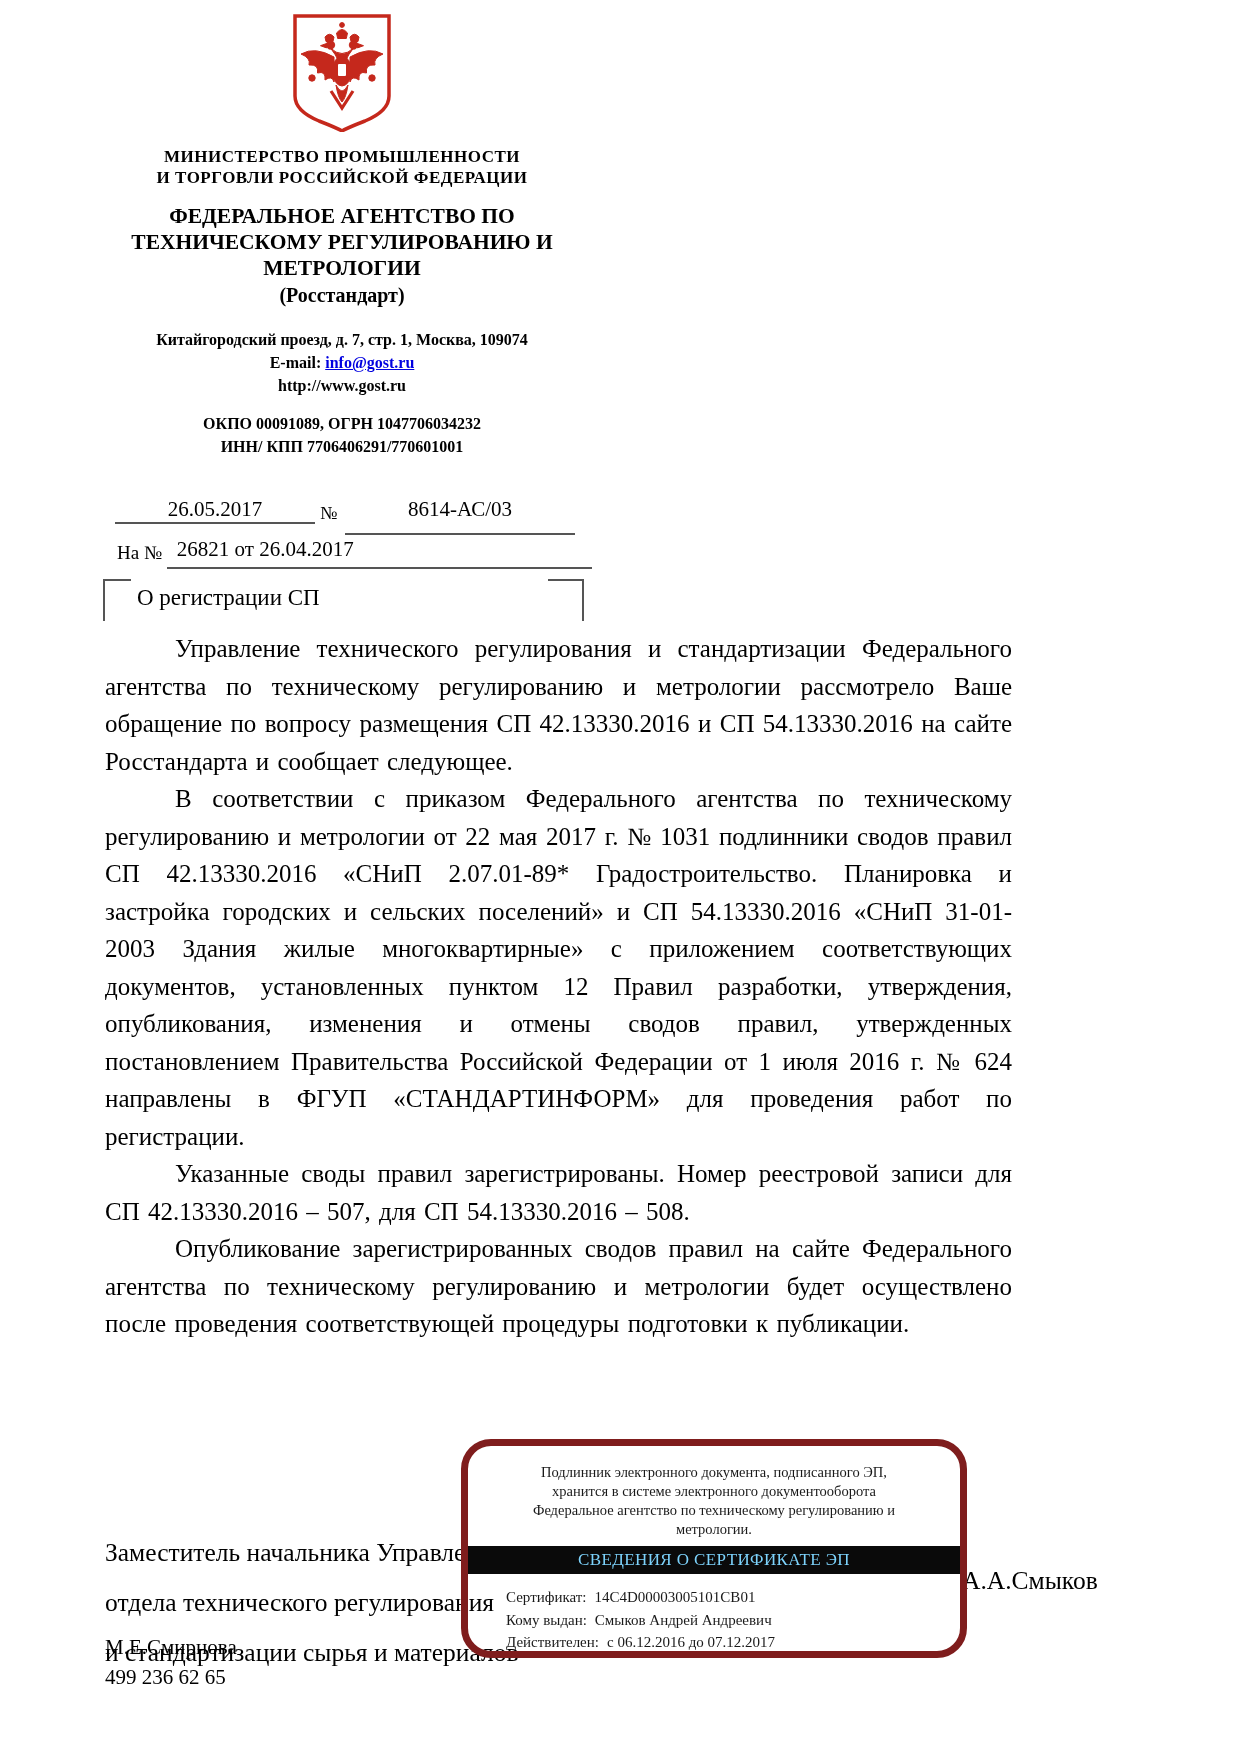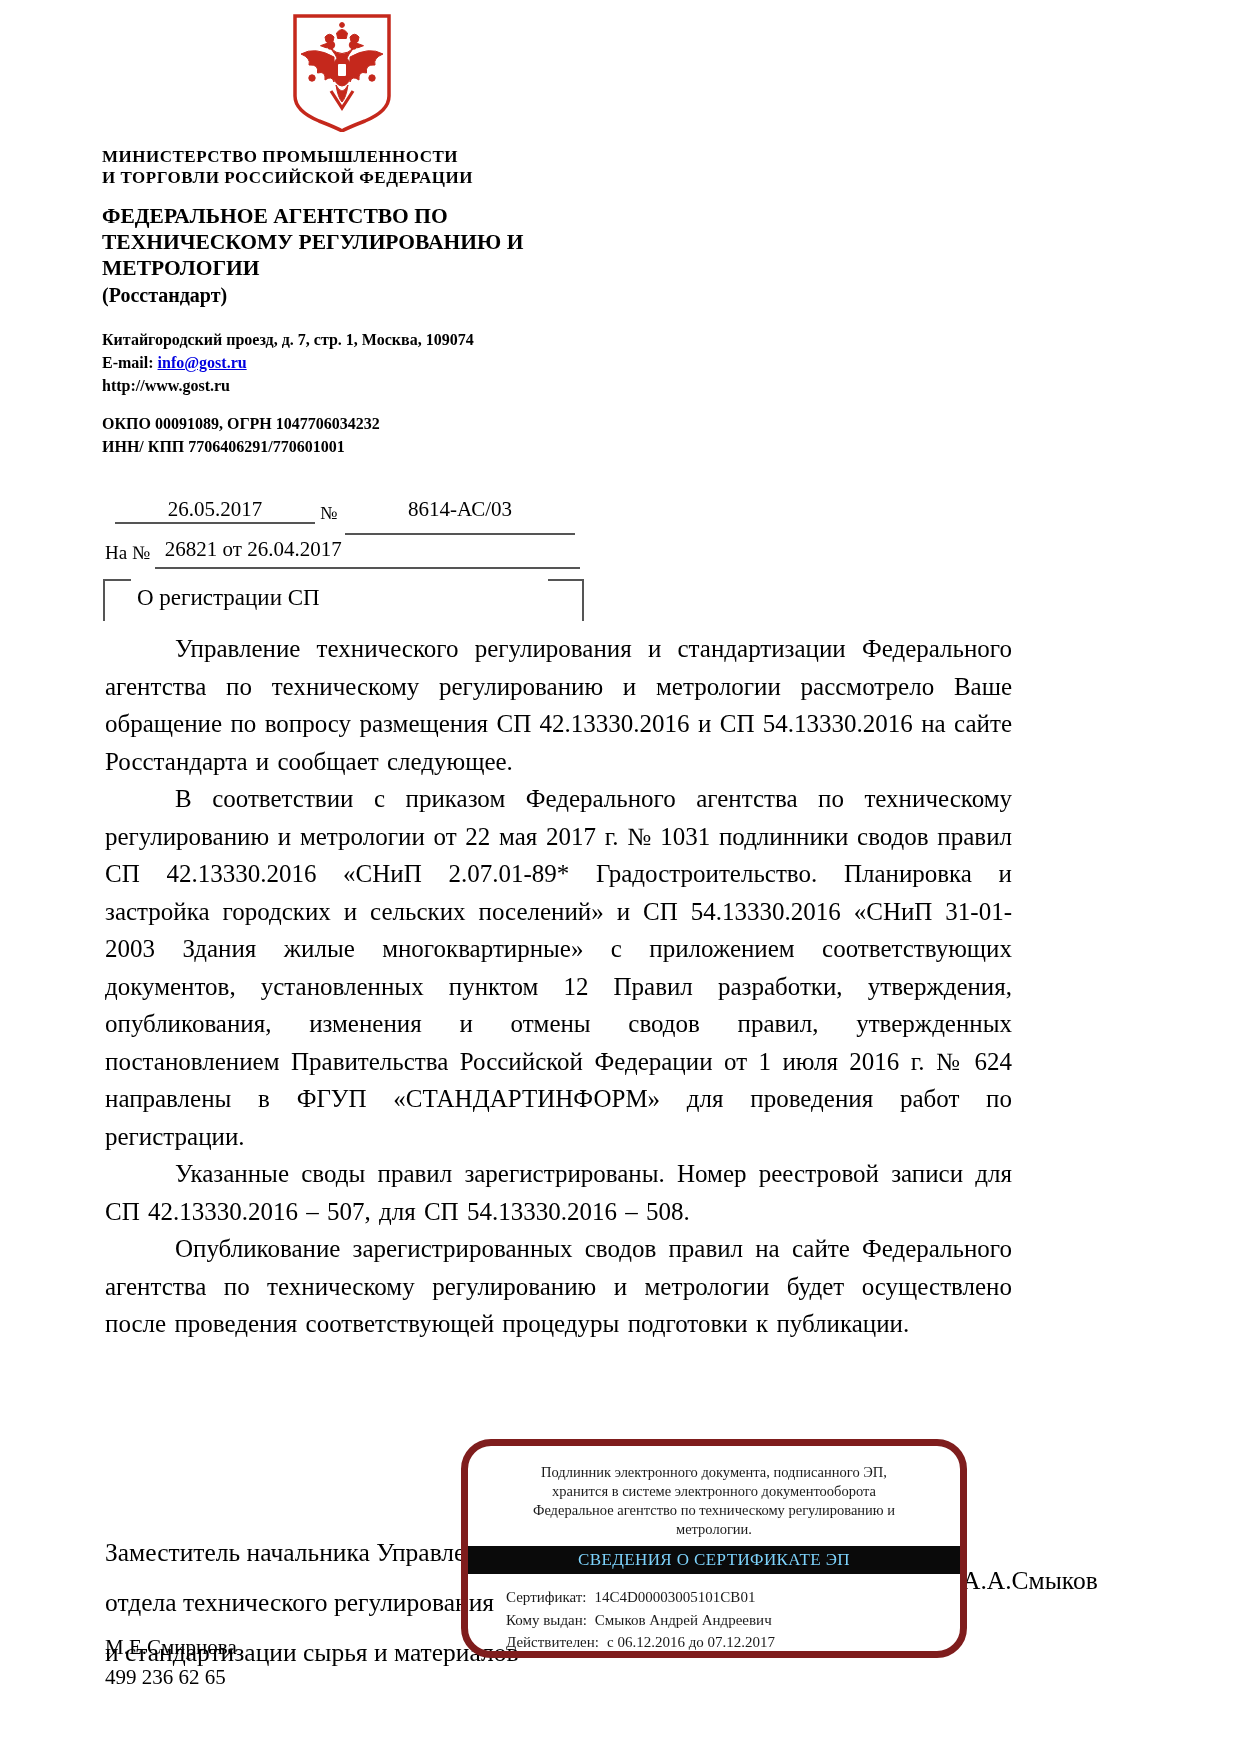--- a/index.html
+++ b/index.html
@@ -1,34 +1,34 @@
 <!DOCTYPE html>
 <html lang="ru"><head>
 <meta charset="utf-8">
 <style>
   html,body{margin:0;padding:0;background:#fff;}
   .page{
     position:relative;width:1240px;height:1754px;margin:0 auto;background:#ffffff;
     font-family:"Liberation Serif","DejaVu Serif",serif;color:#000;overflow:hidden;
   }
   
-  .header-block{position:absolute;left:102px;top:12px;width:480px;text-align:left;}
+  .header-block{position:absolute;left:102px;top:12px;width:480px;text-align:center;}
   .emblem-wrap{width:104px;height:120px;margin:0 auto 14px auto;}
   .ministry{font-weight:bold;font-size:17px;line-height:21px;letter-spacing:.5px;}
   .agency{font-weight:bold;font-size:21.5px;line-height:26px;margin-top:15px;}
   .agency-short{font-weight:bold;font-size:20px;margin-top:3px;}
   .addr{font-weight:bold;font-size:16px;line-height:23px;margin-top:21px;}
   .addr a{color:#0000e0;}
   .codes{font-weight:bold;font-size:16px;line-height:23px;margin-top:15px;}
   
   .ref-area{position:absolute;left:105px;top:497px;width:910px;height:150px;font-size:21px;}
   .date-cell{position:absolute;left:10px;top:0;width:200px;text-align:center;border-bottom:2px solid #555;}
   .no-sign{position:absolute;left:215px;top:6px;font-size:18px;}
   .num-cell{position:absolute;left:240px;top:0;width:230px;text-align:center;border-bottom:2px solid #555;padding-bottom:11px;}
-  .reply-row{position:absolute;left:0;top:40px;font-size:19px;}
+  .reply-row{position:absolute;left:12px;top:40px;font-size:19px;}
   .reply-label{display:inline-block;vertical-align:bottom;padding-bottom:5px;}
   .reply-cell{display:inline-block;vertical-align:bottom;width:415px;border-bottom:2px solid #555;padding:0 0 5px 10px;font-size:21px;}
   .subject-row{position:absolute;left:0;top:82px;height:52px;width:500px;}
   .bracket-left{position:absolute;left:-2px;top:0;width:26px;height:40px;border-top:2px solid #555;border-left:2px solid #555;}
   .bracket-right{position:absolute;left:443px;top:0;width:34px;height:40px;border-top:2px solid #555;border-right:2px solid #555;}
   .subject-text{position:absolute;left:32px;top:6px;font-size:23px;}
   
   .body-text{position:absolute;left:105px;top:630px;width:907px;font-size:25px;line-height:37.5px;text-align:justify;}
   .body-text p{margin:0;text-indent:70px;word-spacing:2px;}
   

